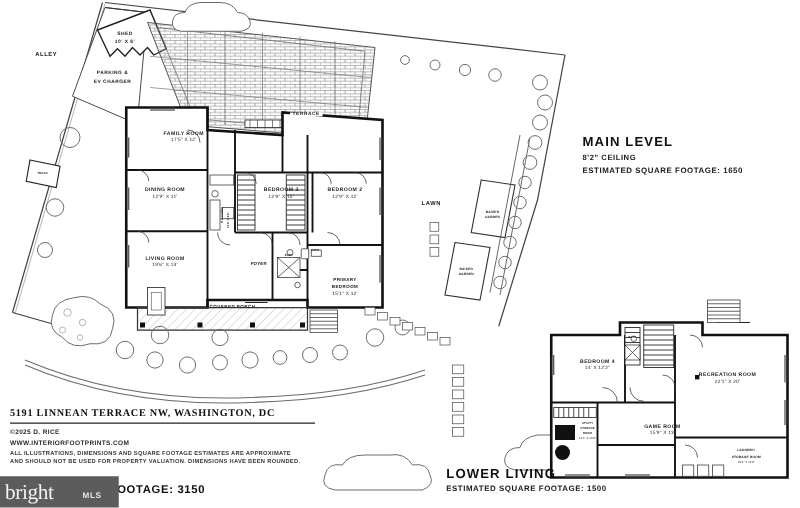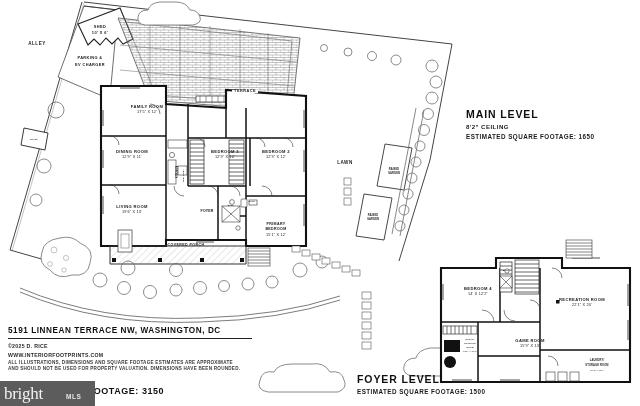--- a/index.html
+++ b/index.html
@@ -21,21 +21,21 @@
   .tiny2{font-size:2.2px;font-weight:700;letter-spacing:.1px;line-height:2.7px;}
   .site{font-size:4.6px;font-weight:700;letter-spacing:.5px;}
   .site-sm{font-size:3.9px;font-weight:700;letter-spacing:.4px;line-height:5.2px;}
 
   .legend{position:absolute;}
   .legend .ttl{font-size:10.5px;font-weight:700;letter-spacing:.9px;color:#101010;}
   .legend .sub{font-size:6.1px;font-weight:700;letter-spacing:.45px;color:#1a1a1a;margin-top:3px;}
   .legend .sub2{font-size:6.3px;font-weight:700;letter-spacing:.45px;color:#1a1a1a;margin-top:3px;}
 
   #addr-block{position:absolute;left:8px;top:326px;}
-  #addr{font-size:8.2px;font-weight:700;letter-spacing:.55px;color:#0f0f0f;}
+  #addr{font-size:8.2px;font-weight:700;letter-spacing:.55px;color:#0f0f0f;font-family:Liberation Serif, serif;}
   #addr-rule{width:244px;height:1px;background:#222;margin:3px 0 4px 0;}
   .fine1{font-size:5.2px;font-weight:700;letter-spacing:.3px;color:#2a2a2a;margin-bottom:2.5px;}
   .fine2{font-size:4.6px;font-weight:700;letter-spacing:.25px;color:#3a3a3a;line-height:6.4px;}
   #total{position:absolute;left:8px;top:386px;font-size:9px;font-weight:700;
           letter-spacing:.55px;color:#0f0f0f;}
   #mls{position:absolute;left:0px;top:381px;width:95px;height:25px;background:#5c5c5c;}
   #mls .b{position:absolute;left:4px;top:3px;font-family:"Liberation Serif",serif;
           font-size:17px;color:#f2f2f2;letter-spacing:-.3px;}
   #mls .m{position:absolute;left:66px;top:12px;font-size:6.5px;font-weight:700;
           color:#e6e6e6;letter-spacing:.5px;}
@@ -388,21 +388,21 @@
   <div class="lbl c tiny2" style="left:597px;top:369px;font-weight:400">16'2" X 11'9"</div>
   <div class="lbl c tiny2" style="left:506px;top:269px">BATH</div>
 
   <div class="legend" style="left:466px;top:108px">
     <div class="ttl">MAIN LEVEL</div>
     <div class="sub">8'2" CEILING</div>
     <div class="sub2">ESTIMATED SQUARE FOOTAGE: 1650</div>
   </div>
 
   <div class="legend" style="left:357px;top:373px">
-    <div class="ttl">FOYER LEVEL</div>
+    <div class="ttl">LOWER LIVING</div>
     <div class="sub2">ESTIMATED SQUARE FOOTAGE: 1500</div>
   </div>
 
   <div id="addr-block">
     <div id="addr">5191 LINNEAN TERRACE NW, WASHINGTON, DC</div>
     <div id="addr-rule"></div>
     <div class="fine1">©2025 D. RICE</div>
     <div class="fine1">WWW.INTERIORFOOTPRINTS.COM</div>
     <div class="fine2">ALL ILLUSTRATIONS, DIMENSIONS AND SQUARE FOOTAGE ESTIMATES ARE APPROXIMATE</div>
     <div class="fine2">AND  SHOULD NOT BE USED FOR PROPERTY VALUATION. DIMENSIONS HAVE BEEN ROUNDED.</div>

